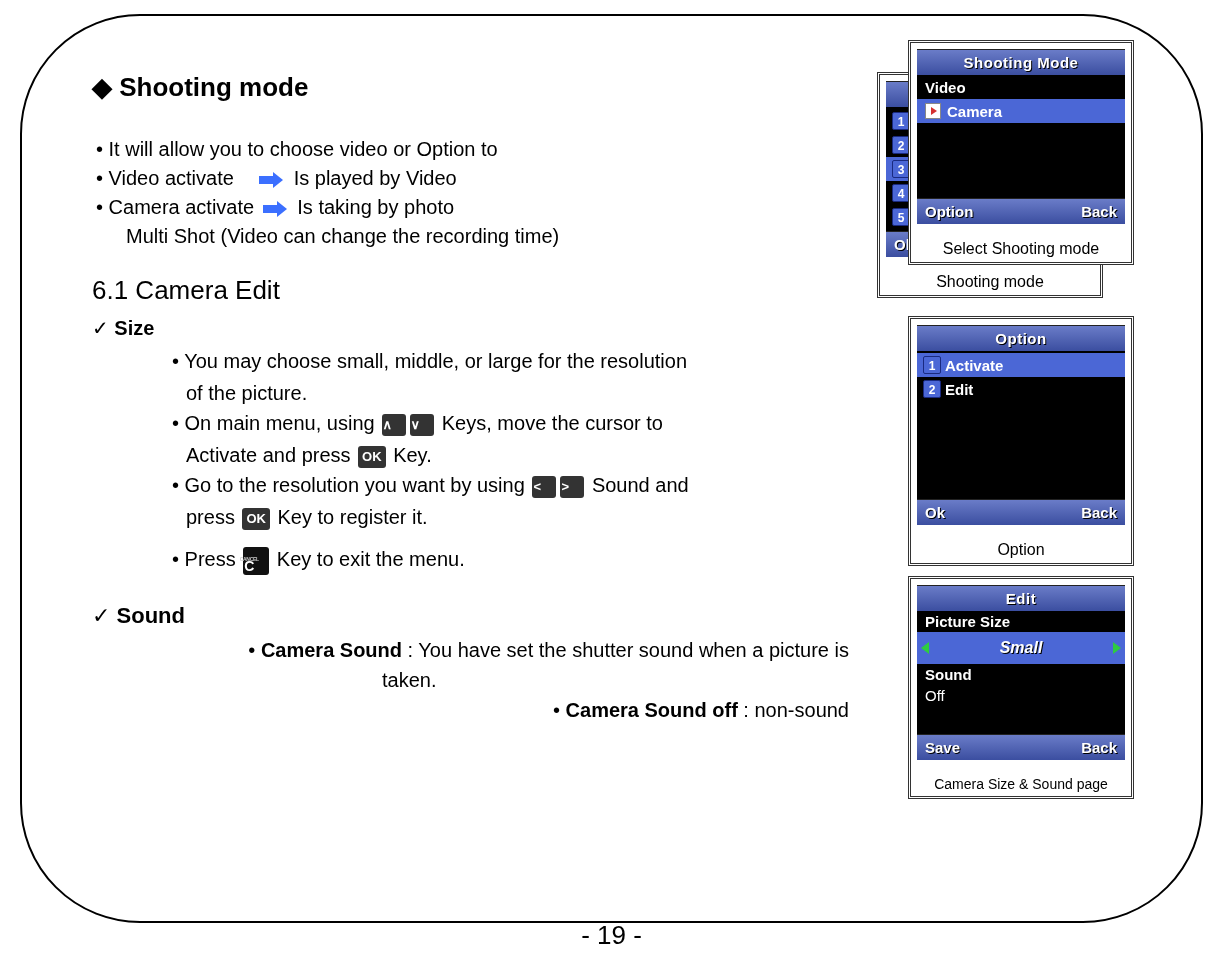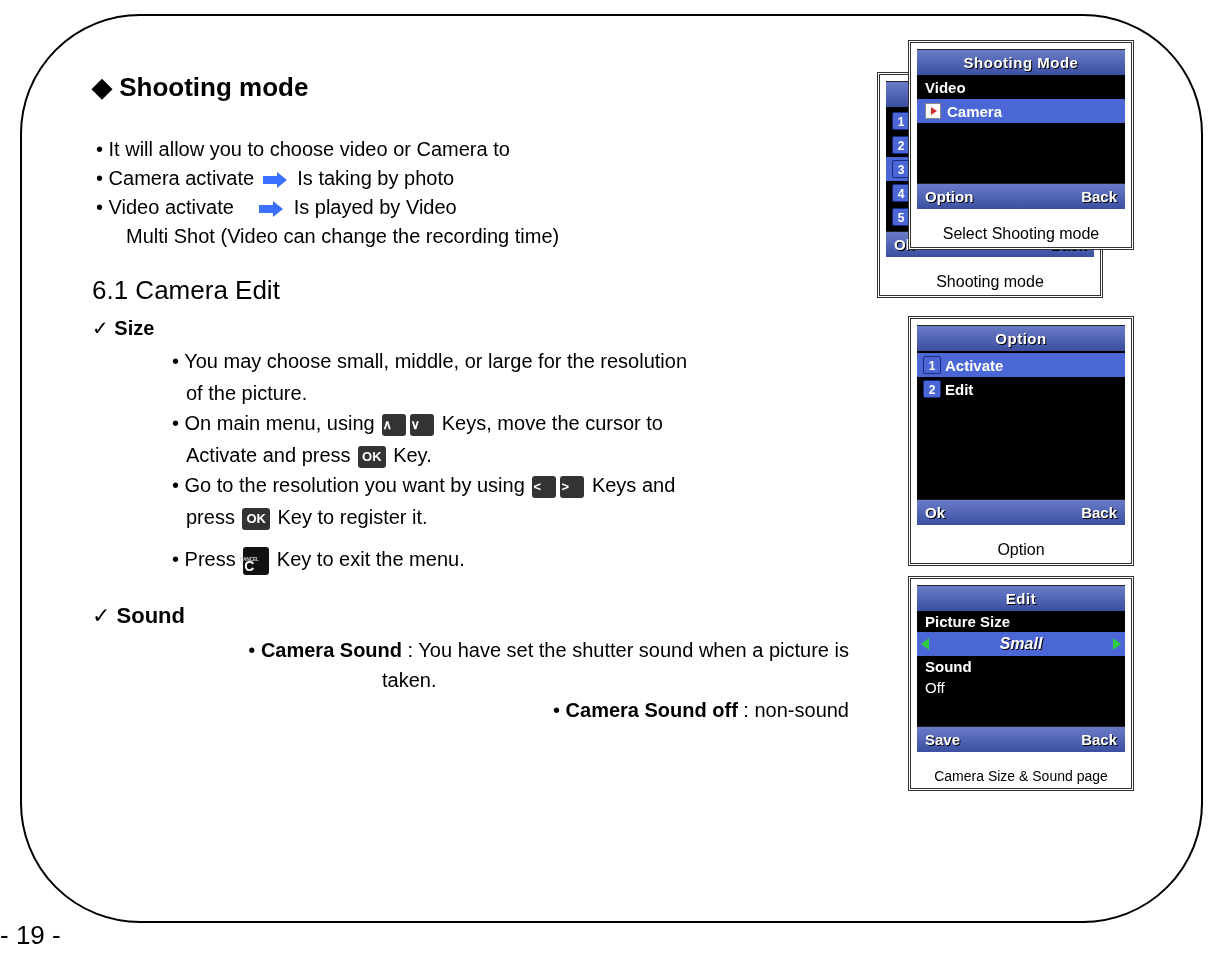--- a/index.html
+++ b/index.html
@@ -74,21 +74,21 @@
     content:"CANCEL"; position:absolute; top:1px; left:0; right:0;
     font-size:5px; letter-spacing:-0.3px; color:#ccc;
   }
   .keycap.cancel::after {
     content:"C"; position:absolute; top:8px; left:0; right:0;
     font-size:14px; font-weight:700;
   }
 
   .page-number {
     position: absolute; bottom: 2px; left: 0; right: 0;
-    font-size: 26px;
+    text-align: center; font-size: 26px;
   }
 
   
   .thumb {
     border: 3px double #333;
     padding: 6px 6px 4px 6px;
     background: #fff;
     display: inline-block;
   }
   .thumb .caption { text-align: center; font-size: 16px; margin-top: 16px; }
@@ -162,21 +162,21 @@
   
   .option-screen .blank { height: 96px; background:#000; }
 
   
   .edit-screen .section-label {
     padding: 2px 8px; font-weight: 700; font-size: 15px; color:#fff;
   }
   .edit-screen .value-row {
     background: #4b67d6;
     display: flex; align-items: center; justify-content: space-between;
-    padding: 2px 4px; height: 24px;
+    padding: 2px 4px; height: 32px;
   }
   .edit-screen .value-row .val {
     font-style: italic; font-weight: 700; font-size: 16px;
     text-shadow: 1px 1px 0 #000;
   }
   .tri-left, .tri-right { width: 0; height: 0; }
   .tri-left { border-right: 8px solid #2ecc40; border-top: 6px solid transparent; border-bottom: 6px solid transparent; }
   .tri-right { border-left: 8px solid #2ecc40; border-top: 6px solid transparent; border-bottom: 6px solid transparent; }
 
   .sound-block { margin-top: 28px; }
@@ -187,32 +187,32 @@
 </head>
 <body>
 
 <div class="page-frame">
   <div class="content">
 
     <div class="left-col">
       <div class="diamond-title">Shooting mode</div>
 
       <div class="bullets">
-        <span class="row">• It will allow you to choose video or Camera to</span>
+        <span class="row">• It will allow you to choose video or Option to</span>
+
+        <span class="row">
+          <span>• Video activate</span>&nbsp;&nbsp;&nbsp;
+          <span class="arrow-inline"></span>
+          <span>Is played by Video</span>
+        </span>
 
         <span class="row">
           <span>• Camera activate</span>
           <span class="arrow-inline"></span>
           <span>Is taking by photo</span>
-        </span>
-
-        <span class="row">
-          <span>• Video activate</span>&nbsp;&nbsp;&nbsp;
-          <span class="arrow-inline"></span>
-          <span>Is played by Video</span>
         </span>
 
         <span class="sub">Multi Shot (Video can change the recording time)</span>
       </div>
 
       <div class="h-section">6.1 Camera Edit</div>
 
       <div class="check-line small">Size</div>
       <div class="desc-block">
         <span class="row">• You may choose small, middle, or large for the resolution</span>
@@ -223,21 +223,21 @@
           <span>Keys, move the cursor to</span>
         </span>
         <span class="cont">
           <span>Activate and press</span>
           <span class="keycap">OK</span>
           <span>Key.</span>
         </span>
         <span class="row">
           <span>• Go to the resolution you want by using</span>
           <span class="keycap">&lt;</span><span class="keycap">&gt;</span>
-          <span>Keys and</span>
+          <span>Sound and</span>
         </span>
         <span class="cont">
           <span>press</span>
           <span class="keycap">OK</span>
           <span>Key to register it.</span>
         </span>
         <span class="row" style="margin-top:12px">
           <span>• Press</span>
           <span class="keycap cancel"></span>
           <span>Key to exit the menu.</span>
@@ -294,21 +294,21 @@
             <div class="tag">Camera</div>
           </div>
           <div class="caption">Shooting mode</div>
         </div>
 
       </div>
 
       <div class="thumb" style="position:absolute; left:886px; top:24px;">
         <div class="screen mode-screen">
           <div class="titlebar">Shooting Mode</div>
-          <div class="body" style="height:108px;">
+          <div class="body" style="height:123px;">
             <div class="opt">
                 <span>Video</span>
               </div>
             <div class="opt sel">
               <span class="mini-icon"></span>
               <span>Camera</span>
             </div>
           </div>
           <div class="footbar">
             <span>Option</span>

